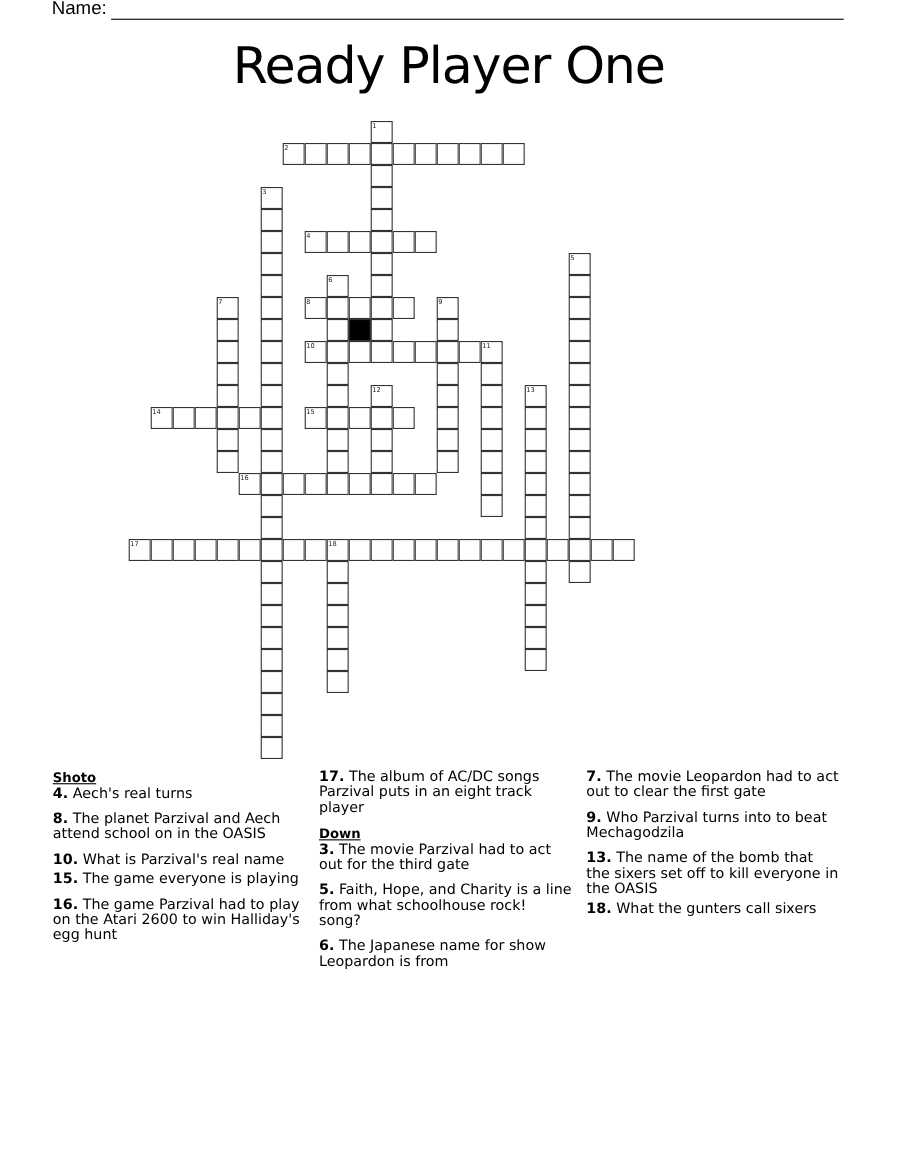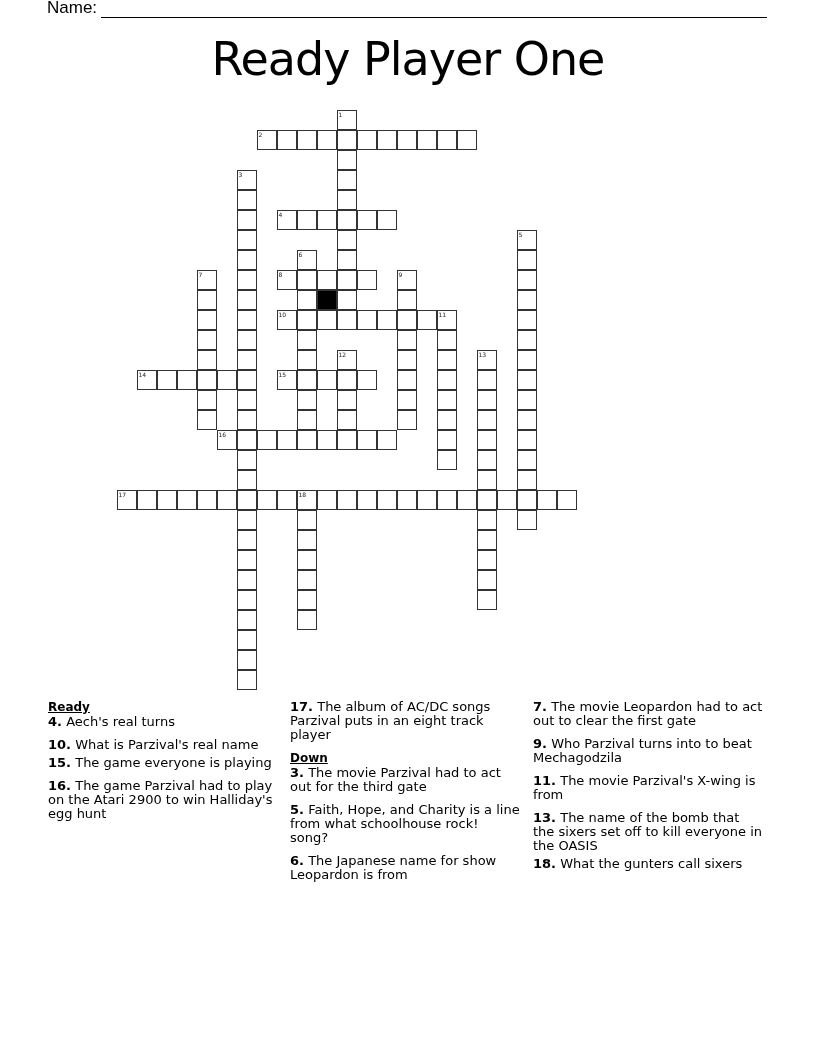--- a/index.html
+++ b/index.html
@@ -228,34 +228,34 @@
     <div class="cell" style="left: 297px; top: 510px;"></div>
     <div class="cell" style="left: 297px; top: 530px;"></div>
     <div class="cell" style="left: 297px; top: 550px;"></div>
     <div class="cell" style="left: 297px; top: 570px;"></div>
     <div class="cell" style="left: 297px; top: 590px;"></div>
     <div class="cell" style="left: 297px; top: 610px;"></div>
     <div class="cell black" style="left: 317px; top: 290px;"></div>
   </div>
 
 <div class="clues col1">
-  <div class="heading">Ready</div>
+  <div class="heading">Shoto</div>
   <div class="clue"><b>4</b><b>.</b> <span>Aech's real turns</span></div>
+  <div class="clue"><b>8</b><b>.</b> <span>The planet Parzival and Aech attend school on in the OASIS</span></div>
   <div class="clue" style="margin-bottom:4px"><b>10</b><b>.</b> <span>What is Parzival's real name</span></div>
   <div class="clue"><b>15</b><b>.</b> <span>The game everyone is playing</span></div>
-  <div class="clue"><b>16</b><b>.</b> <span>The game Parzival had to play on the Atari 2900 to win Halliday's egg hunt</span></div>
+  <div class="clue"><b>16</b><b>.</b> <span>The game Parzival had to play on the Atari 2600 to win Halliday's egg hunt</span></div>
 </div>
 
 <div class="clues col2">
   <div class="clue"><b>17</b><b>.</b> <span>The album of AC/DC songs Parzival puts in an eight track player</span></div>
   <div class="heading">Down</div>
   <div class="clue"><b>3</b><b>.</b> <span>The movie Parzival had to act out for the third gate</span></div>
   <div class="clue"><b>5</b><b>.</b> <span>Faith, Hope, and Charity is a line from what schoolhouse rock! song?</span></div>
   <div class="clue"><b>6</b><b>.</b> <span>The Japanese name for show Leopardon is from</span></div>
 </div>
 
 <div class="clues col3">
   <div class="clue"><b>7</b><b>.</b> <span>The movie Leopardon had to act out to clear the first gate</span></div>
   <div class="clue"><b>9</b><b>.</b> <span>Who Parzival turns into to beat Mechagodzila</span></div>
-  <div class="clue"><b>11</b><b>.</b> <span>The movie Parzival's X-wing is from</span></div>
   <div class="clue" style="margin-bottom:4px"><b>13</b><b>.</b> <span>The name of the bomb that the sixers set off to kill everyone in the OASIS</span></div>
   <div class="clue"><b>18</b><b>.</b> <span>What the gunters call sixers</span></div>
 </div>
 
 </body></html>

